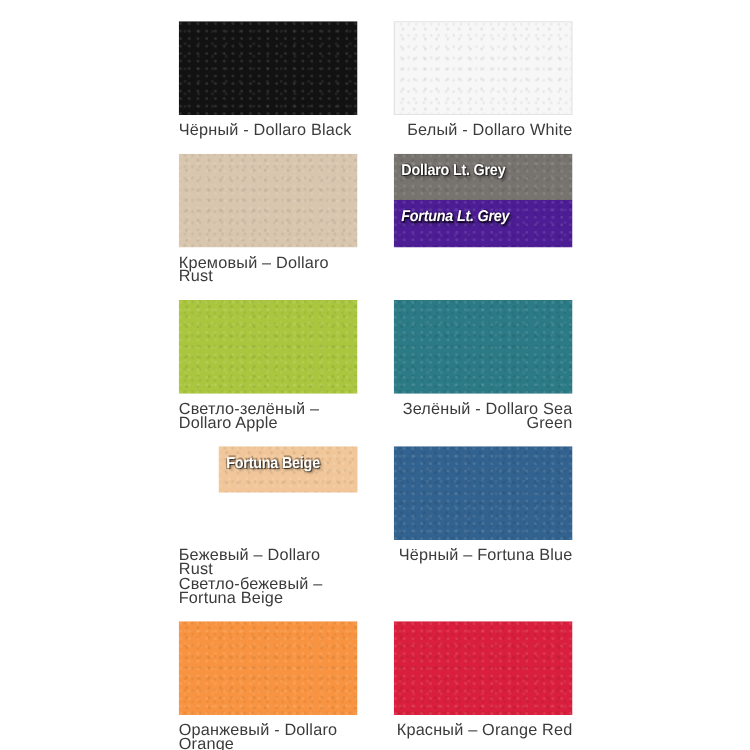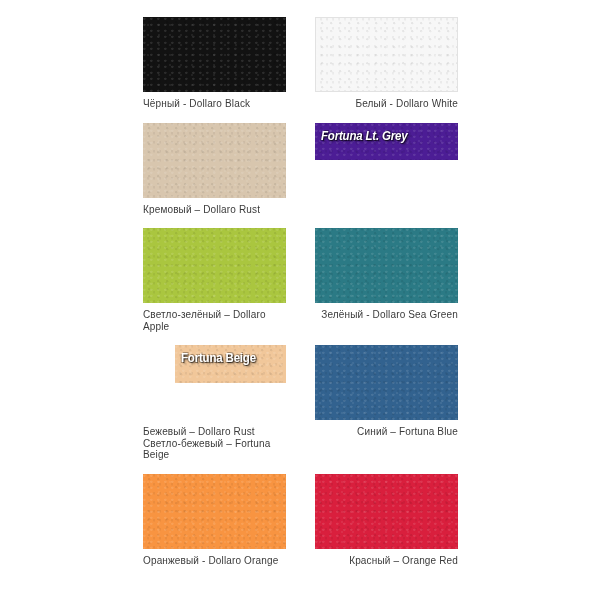--- a/index.html
+++ b/index.html
@@ -93,21 +93,21 @@
     text-shadow:
        1px 1px 0 rgba(0,0,0,.55),
       -1px 1px 0 rgba(0,0,0,.30),
        1px -1px 0 rgba(0,0,0,.30),
        2px 2px 2px rgba(0,0,0,.35);
   }
 
   
   .caption {
     margin-top: 6px;
-    font-size: 10px;
+    font-size: 13px;
     line-height: 11.5px;
     color: #3b3b3b;
     letter-spacing: .15px;
     white-space: pre-line;
   }
   .caption.left   { text-align: left; }
   .caption.center { text-align: right; }
 </style>
 </head>
 <body>
@@ -130,20 +130,24 @@
       </div>
       <div class="cell">
         <div class="swatch single">
           <div class="fill" style="background: rgb(216, 198, 174);"></div>
           <div class="grain"></div>
         </div>
         <div class="caption left">Кремовый – Dollaro Rust</div>
       </div>
       <div class="cell">
         <div class="swatch split">
+          <div class="half" style="background: rgb(119, 115, 111);">
+            <div class="grain"></div>
+            <div class="inlabel">Dollaro Lt. Grey</div>
+          </div>
           <div class="half" style="background: #4c1d95; font-style: italic;">
             <div class="grain"></div>
             <div class="inlabel">Fortuna Lt. Grey</div>
           </div>
         </div>
       </div>
       <div class="cell">
         <div class="swatch single">
           <div class="fill" style="background: rgb(170, 198, 63);"></div>
           <div class="grain"></div>
@@ -165,21 +169,21 @@
           </div>
         </div>
         <div class="caption left">Бежевый – Dollaro Rust
 Светло-бежевый – Fortuna Beige</div>
       </div>
       <div class="cell">
         <div class="swatch single">
           <div class="fill" style="background: rgb(50, 98, 143);"></div>
           <div class="grain"></div>
         </div>
-        <div class="caption center">Синий – Fortuna Blue</div>
+        <div class="caption center">Чёрный – Fortuna Blue</div>
       </div>
       <div class="cell">
         <div class="swatch single">
           <div class="fill" style="background: rgb(248, 148, 65);"></div>
           <div class="grain"></div>
         </div>
         <div class="caption left">Оранжевый - Dollaro Orange</div>
       </div>
       <div class="cell">
         <div class="swatch single">

